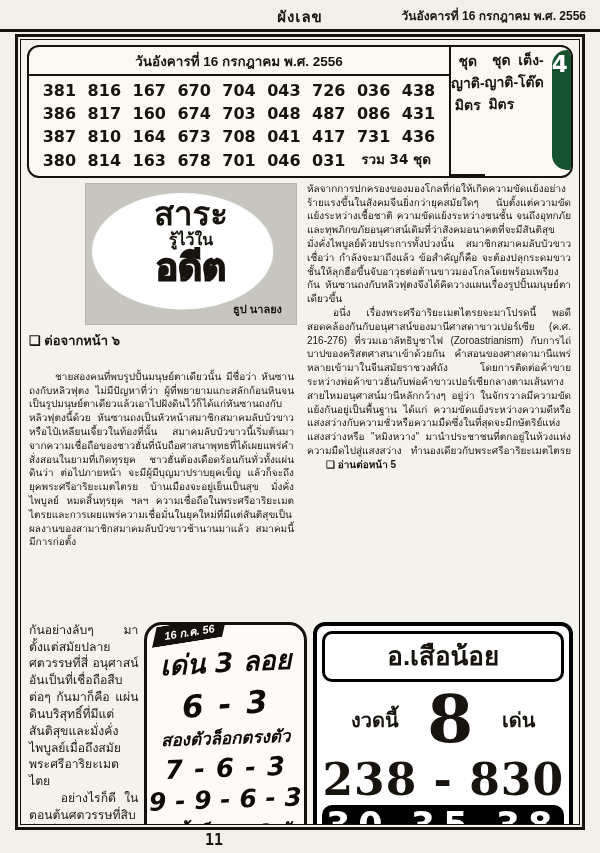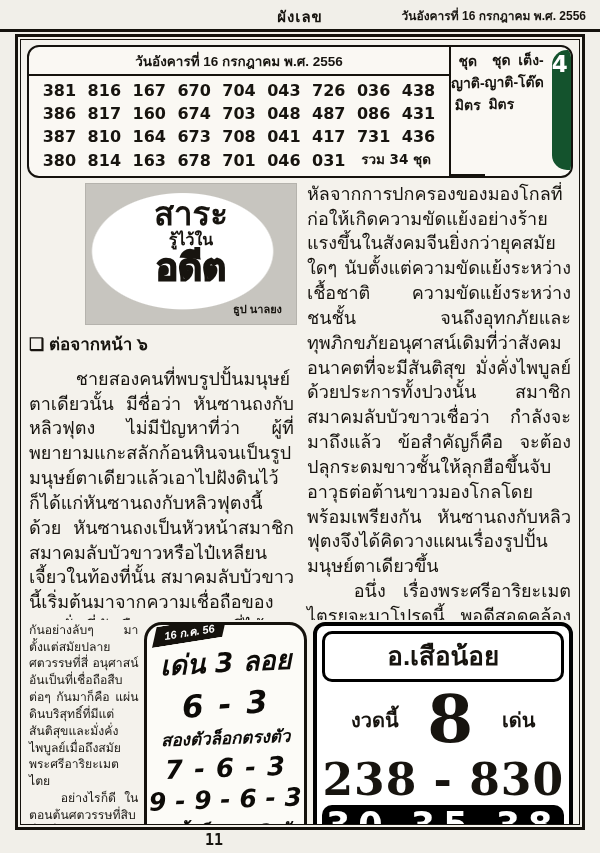--- a/index.html
+++ b/index.html
@@ -77,24 +77,24 @@
     font-size:23px; font-weight:bold; letter-spacing:2px;
     font-family:"DejaVu Sans", sans-serif;
   }
 
   
   .article { display:flex; margin-top:4px; height:438px; overflow:hidden; }
   .col { width:50%; }
   .col-left  { padding:0 6px 0 2px; }
   .col-right { padding:0 2px 0 7px; }
   p.body-text {
-    font-size:18px; line-height:1.38; text-align:justify;
+    font-size:10px; line-height:1.38; text-align:justify;
   }
   p.indent { text-indent:2.6em; }
-  .cont-heading { font-size:17px; font-weight:bold; margin:5px 0 10px; }
+  .cont-heading { font-size:13px; font-weight:bold; margin:5px 0 19px; }
   .cont-marker  { font-weight:bold;padding-left:19px; }
 
   
   .logo-box {
     width:212px; height:142px; margin-left:56px; margin-top:1px;
     background:radial-gradient(ellipse at 46% 48%, #ffffff 0 56%, #c7c5bf 57% 100%);
     border:1px solid #b5b3ad;
     position:relative;
     text-align:center;
     overflow:hidden;

